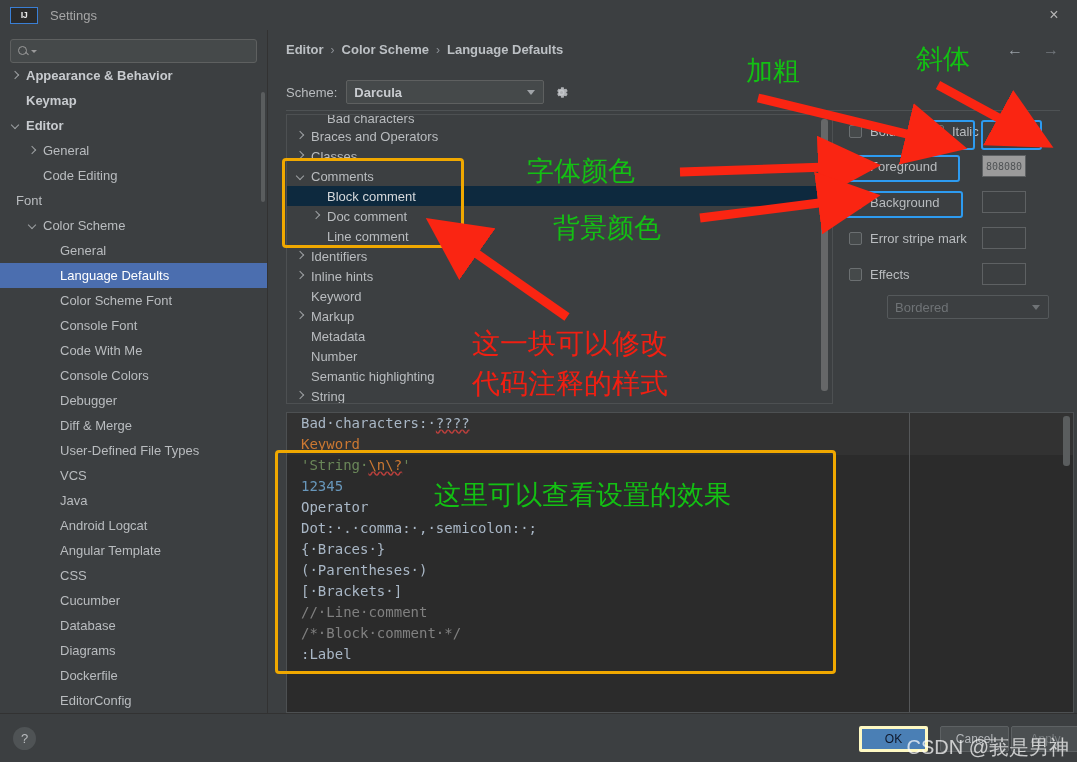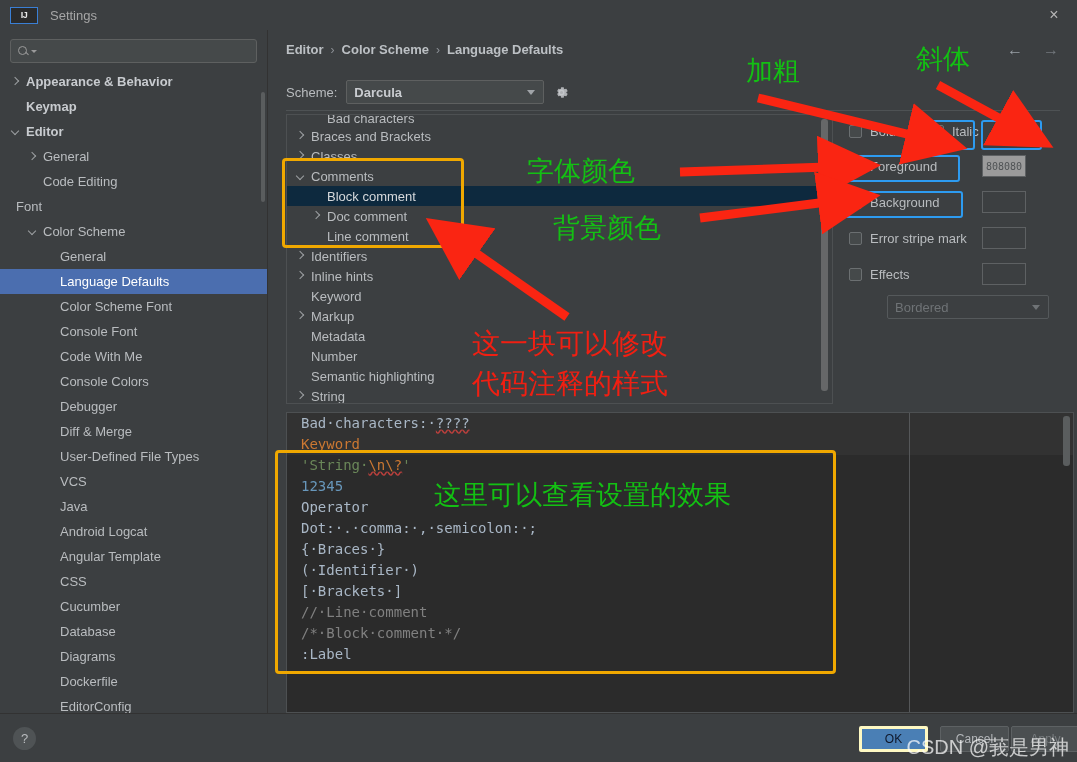--- a/index.html
+++ b/index.html
@@ -56,21 +56,21 @@
   }
   .search-icon::after {
     content: ""; position: absolute; left: 8px; top: 8.5px;
     width: 4px; height: 1.3px; background: #9a9a9a; transform: rotate(45deg);
   }
   .search-caret {
     width: 0; height: 0; margin-left: 1px;
     border-left: 3px solid transparent; border-right: 3px solid transparent;
     border-top: 3.5px solid #9a9a9a;
   }
-  .tree { margin-top: 6px; }
+  .tree { }
   .tree-row {
     height: 25px; display: flex; align-items: center;
     font-size: 13px; color: #b9bcbf; white-space: nowrap;
   }
   .tree-row.bold { font-weight: bold; color: #c8cbcf; }
   .tree-row.selected { background: #4b6eaf; color: #ffffff; }
   .arrow {
     width: 11px; height: 11px; flex: 0 0 auto; position: relative; margin-right: 5px;
   }
   .arrow.right::before {
@@ -424,21 +424,21 @@
     <div class="divider"></div>
 
     <div class="colortree">
       <div id="color-tree">
           <div class="ct-row" style="padding-left: 24px; height: 11px; overflow: hidden; align-items: flex-end;">
             <span class="arrow"></span>
             <span>Bad characters</span>
           </div>
           <div class="ct-row" style="padding-left: 8px;">
             <span class="arrow right"></span>
-            <span>Braces and Brackets</span>
+            <span>Braces and Operators</span>
           </div>
           <div class="ct-row" style="padding-left: 8px;">
             <span class="arrow right"></span>
             <span>Classes</span>
           </div>
           <div class="ct-row" style="padding-left: 8px;">
             <span class="arrow down"></span>
             <span>Comments</span>
           </div>
           <div class="ct-row selected-unfocused" style="padding-left: 24px;">
@@ -545,21 +545,21 @@
 
     <div class="preview">
       <div id="preview-lines">
           <div class="pv-line hl"><span class="c-default">Bad·characters:·</span><span class="c-default squiggle">????</span></div>
           <div class="pv-line hl"><span class="c-keyword">Keyword</span></div>
           <div class="pv-line"><span class="c-string">'String·</span><span class="c-escape squiggle">\n\?</span><span class="c-string">'</span></div>
           <div class="pv-line"><span class="c-number">12345</span></div>
           <div class="pv-line"><span class="c-default">Operator</span></div>
           <div class="pv-line"><span class="c-default">Dot:·.·comma:·,·semicolon:·;</span></div>
           <div class="pv-line"><span class="c-default">{·Braces·}</span></div>
-          <div class="pv-line"><span class="c-default">(·Identifier·)</span></div>
+          <div class="pv-line"><span class="c-default">(·Parentheses·)</span></div>
           <div class="pv-line"><span class="c-default">[·Brackets·]</span></div>
           <div class="pv-line"><span class="c-comment">//·Line·comment</span></div>
           <div class="pv-line"><span class="c-comment">/*·Block·comment·*/</span></div>
           <div class="pv-line"><span class="c-default">:Label</span></div>
         </div>
       <div class="pv-gutter-right"></div>
       <div class="pv-scrollbar"></div>
     </div>
 
   </div>

